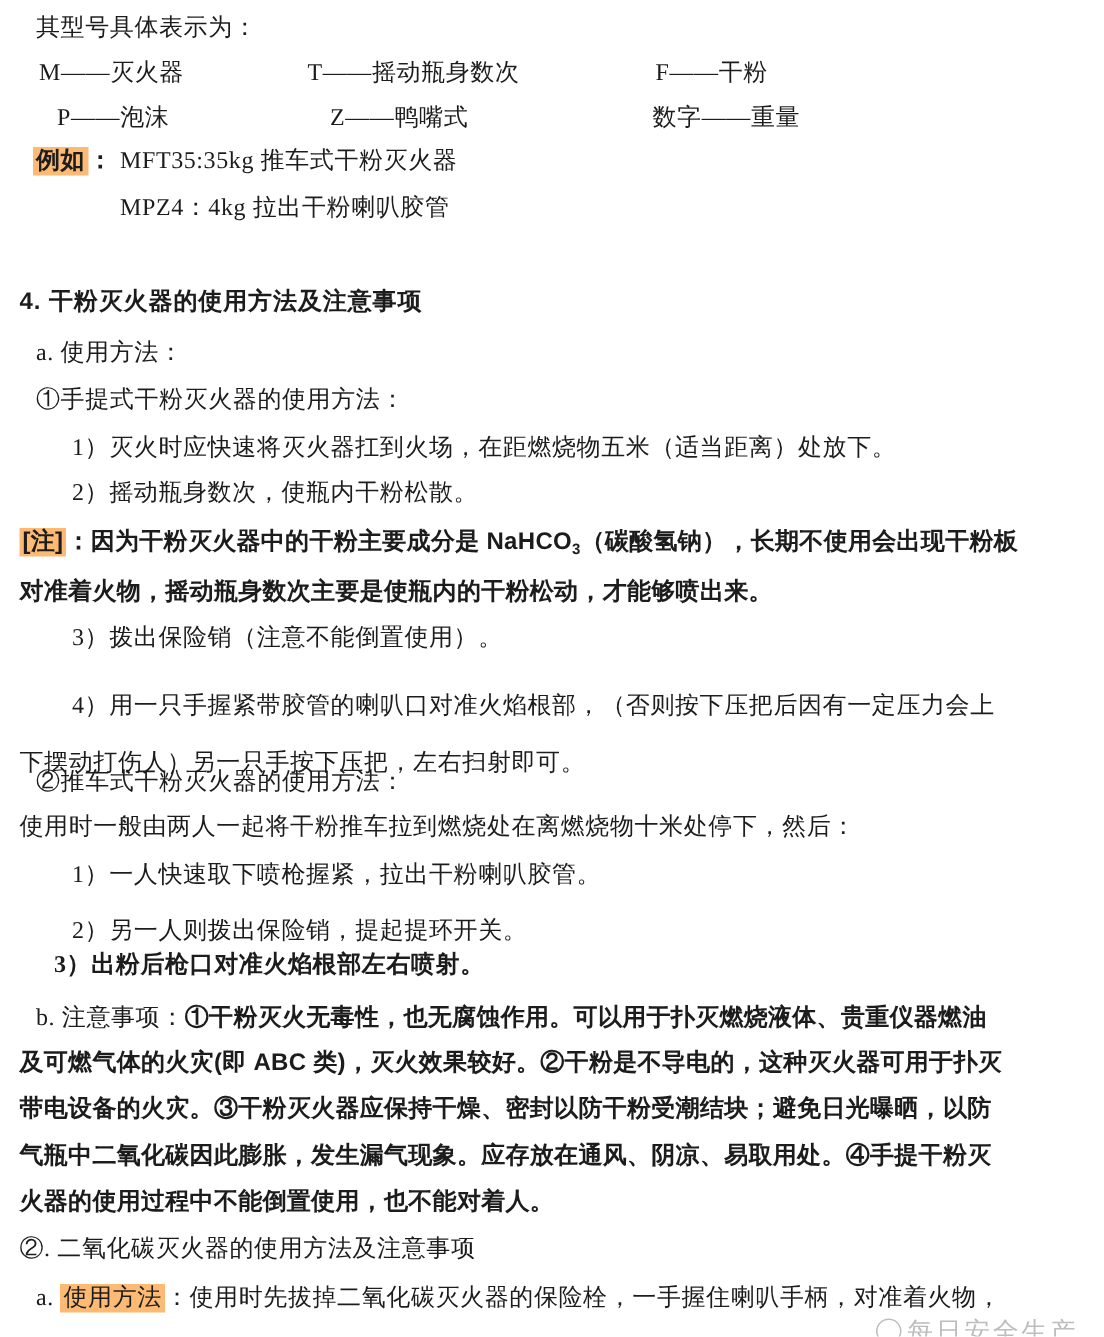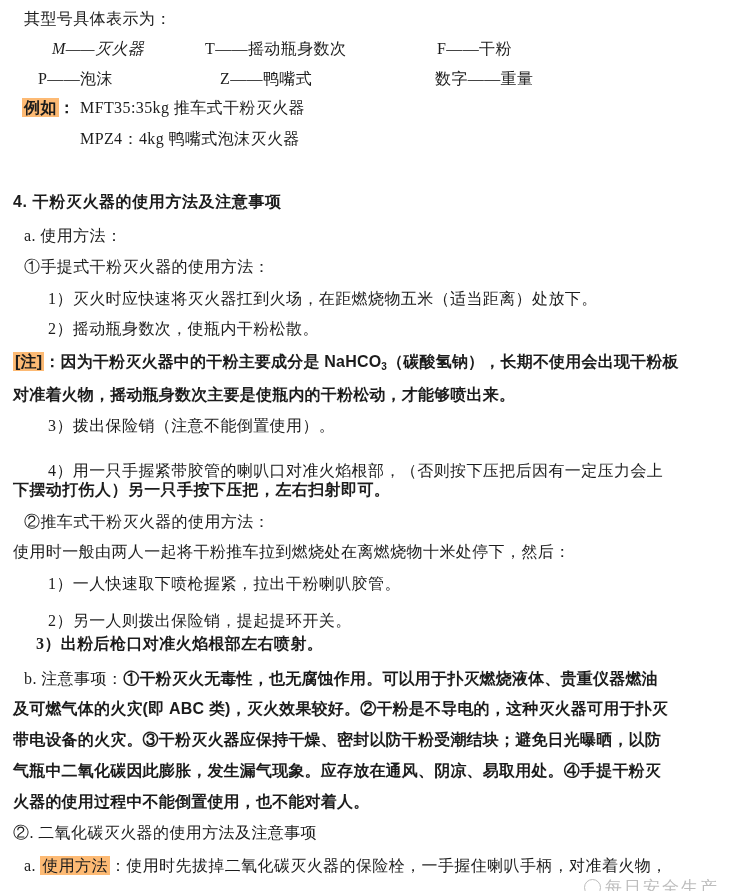--- a/index.html
+++ b/index.html
@@ -57,48 +57,48 @@
     border-radius: 50%;
     vertical-align: -3px;
     margin-right: 4px;
   }
 </style>
 </head>
 <body>
 
 <div class="ln" style="top:8px; left:24px;">其型号具体表示为：</div>
 
-<div class="ln" style="top:38px; left:52px;font-style:italic;">M——灭火器</div>
+<div class="ln" style="top:38px; left:26px;">M——灭火器</div>
 <div class="ln" style="top:38px; left:205px;">T——摇动瓶身数次</div>
 <div class="ln" style="top:38px; left:437px;">F——干粉</div>
 
 <div class="ln" style="top:68px; left:38px;">P——泡沫</div>
 <div class="ln" style="top:68px; left:220px;">Z——鸭嘴式</div>
 <div class="ln" style="top:68px; left:435px;">数字——重量</div>
 
 <div class="ln" style="top:97px; left:22px;"><span class="hd hl">例如</span><span class="hd">：</span></div>
 <div class="ln" style="top:97px; left:80px;">MFT35:35kg 推车式干粉灭火器</div>
-<div class="ln" style="top:128px; left:80px;">MPZ4：4kg 鸭嘴式泡沫灭火器</div>
+<div class="ln" style="top:128px; left:80px;">MPZ4：4kg 拉出干粉喇叭胶管</div>
 
 <div class="ln hd gothic" style="top:191px; left:13px; letter-spacing:0.6px;">4. 干粉灭火器的使用方法及注意事项</div>
 
 <div class="ln" style="top:225px; left:24px;">a. 使用方法：</div>
 
 <div class="ln" style="top:256px; left:24px;">①手提式干粉灭火器的使用方法：</div>
 
 <div class="ln" style="top:288px; left:48px;">1）灭火时应快速将灭火器扛到火场，在距燃烧物五米（适当距离）处放下。</div>
 <div class="ln" style="top:318px; left:48px;">2）摇动瓶身数次，使瓶内干粉松散。</div>
 
 <div class="ln gothic" style="top:351px; left:13px;"><span class="hl">[注]</span><span>：</span><span>因为干粉灭火器中的干粉主要成分是 NaHCO</span><sub class="chem">3</sub><span>（碳酸氢钠），长期不使用会出现干粉板</span></div>
 
 <div class="ln gothic" style="top:384px; left:13px;">对准着火物，摇动瓶身数次主要是使瓶内的干粉松动，才能够喷出来。</div>
 
 <div class="ln" style="top:415px; left:48px;">3）拨出保险销（注意不能倒置使用）。</div>
 <div class="ln" style="top:460px; left:48px;">4）用一只手握紧带胶管的喇叭口对准火焰根部，（否则按下压把后因有一定压力会上</div>
-<div class="ln" style="top:479px; left:13px;font-weight:bold;">下摆动打伤人）另一只手按下压把，左右扫射即可。</div>
+<div class="ln" style="top:498px; left:13px;">下摆动打伤人）另一只手按下压把，左右扫射即可。</div>
 
 <div class="ln" style="top:511px; left:24px;">②推车式干粉灭火器的使用方法：</div>
 <div class="ln" style="top:541px; left:13px;">使用时一般由两人一起将干粉推车拉到燃烧处在离燃烧物十米处停下，然后：</div>
 
 <div class="ln" style="top:573px; left:48px;text-align:right;">1）一人快速取下喷枪握紧，拉出干粉喇叭胶管。</div>
 <div class="ln" style="top:578px; left:48px;margin-top:32px;">2）另一人则拨出保险销，提起提环开关。</div>
 <div class="ln" style="top:633px; left:36px;font-weight:bold;">3）出粉后枪口对准火焰根部左右喷射。</div>
 
 <div class="ln" style="top:668px; left:24px;"><span>b. 注意事项：</span><span class="gothic">①干粉灭火无毒性，也无腐蚀作用。可以用于扑灭燃烧液体、贵重仪器燃油</span></div>
 <div class="ln gothic" style="top:698px; left:13px;">及可燃气体的火灾(即 ABC 类)，灭火效果较好。②干粉是不导电的，这种灭火器可用于扑灭</div>

